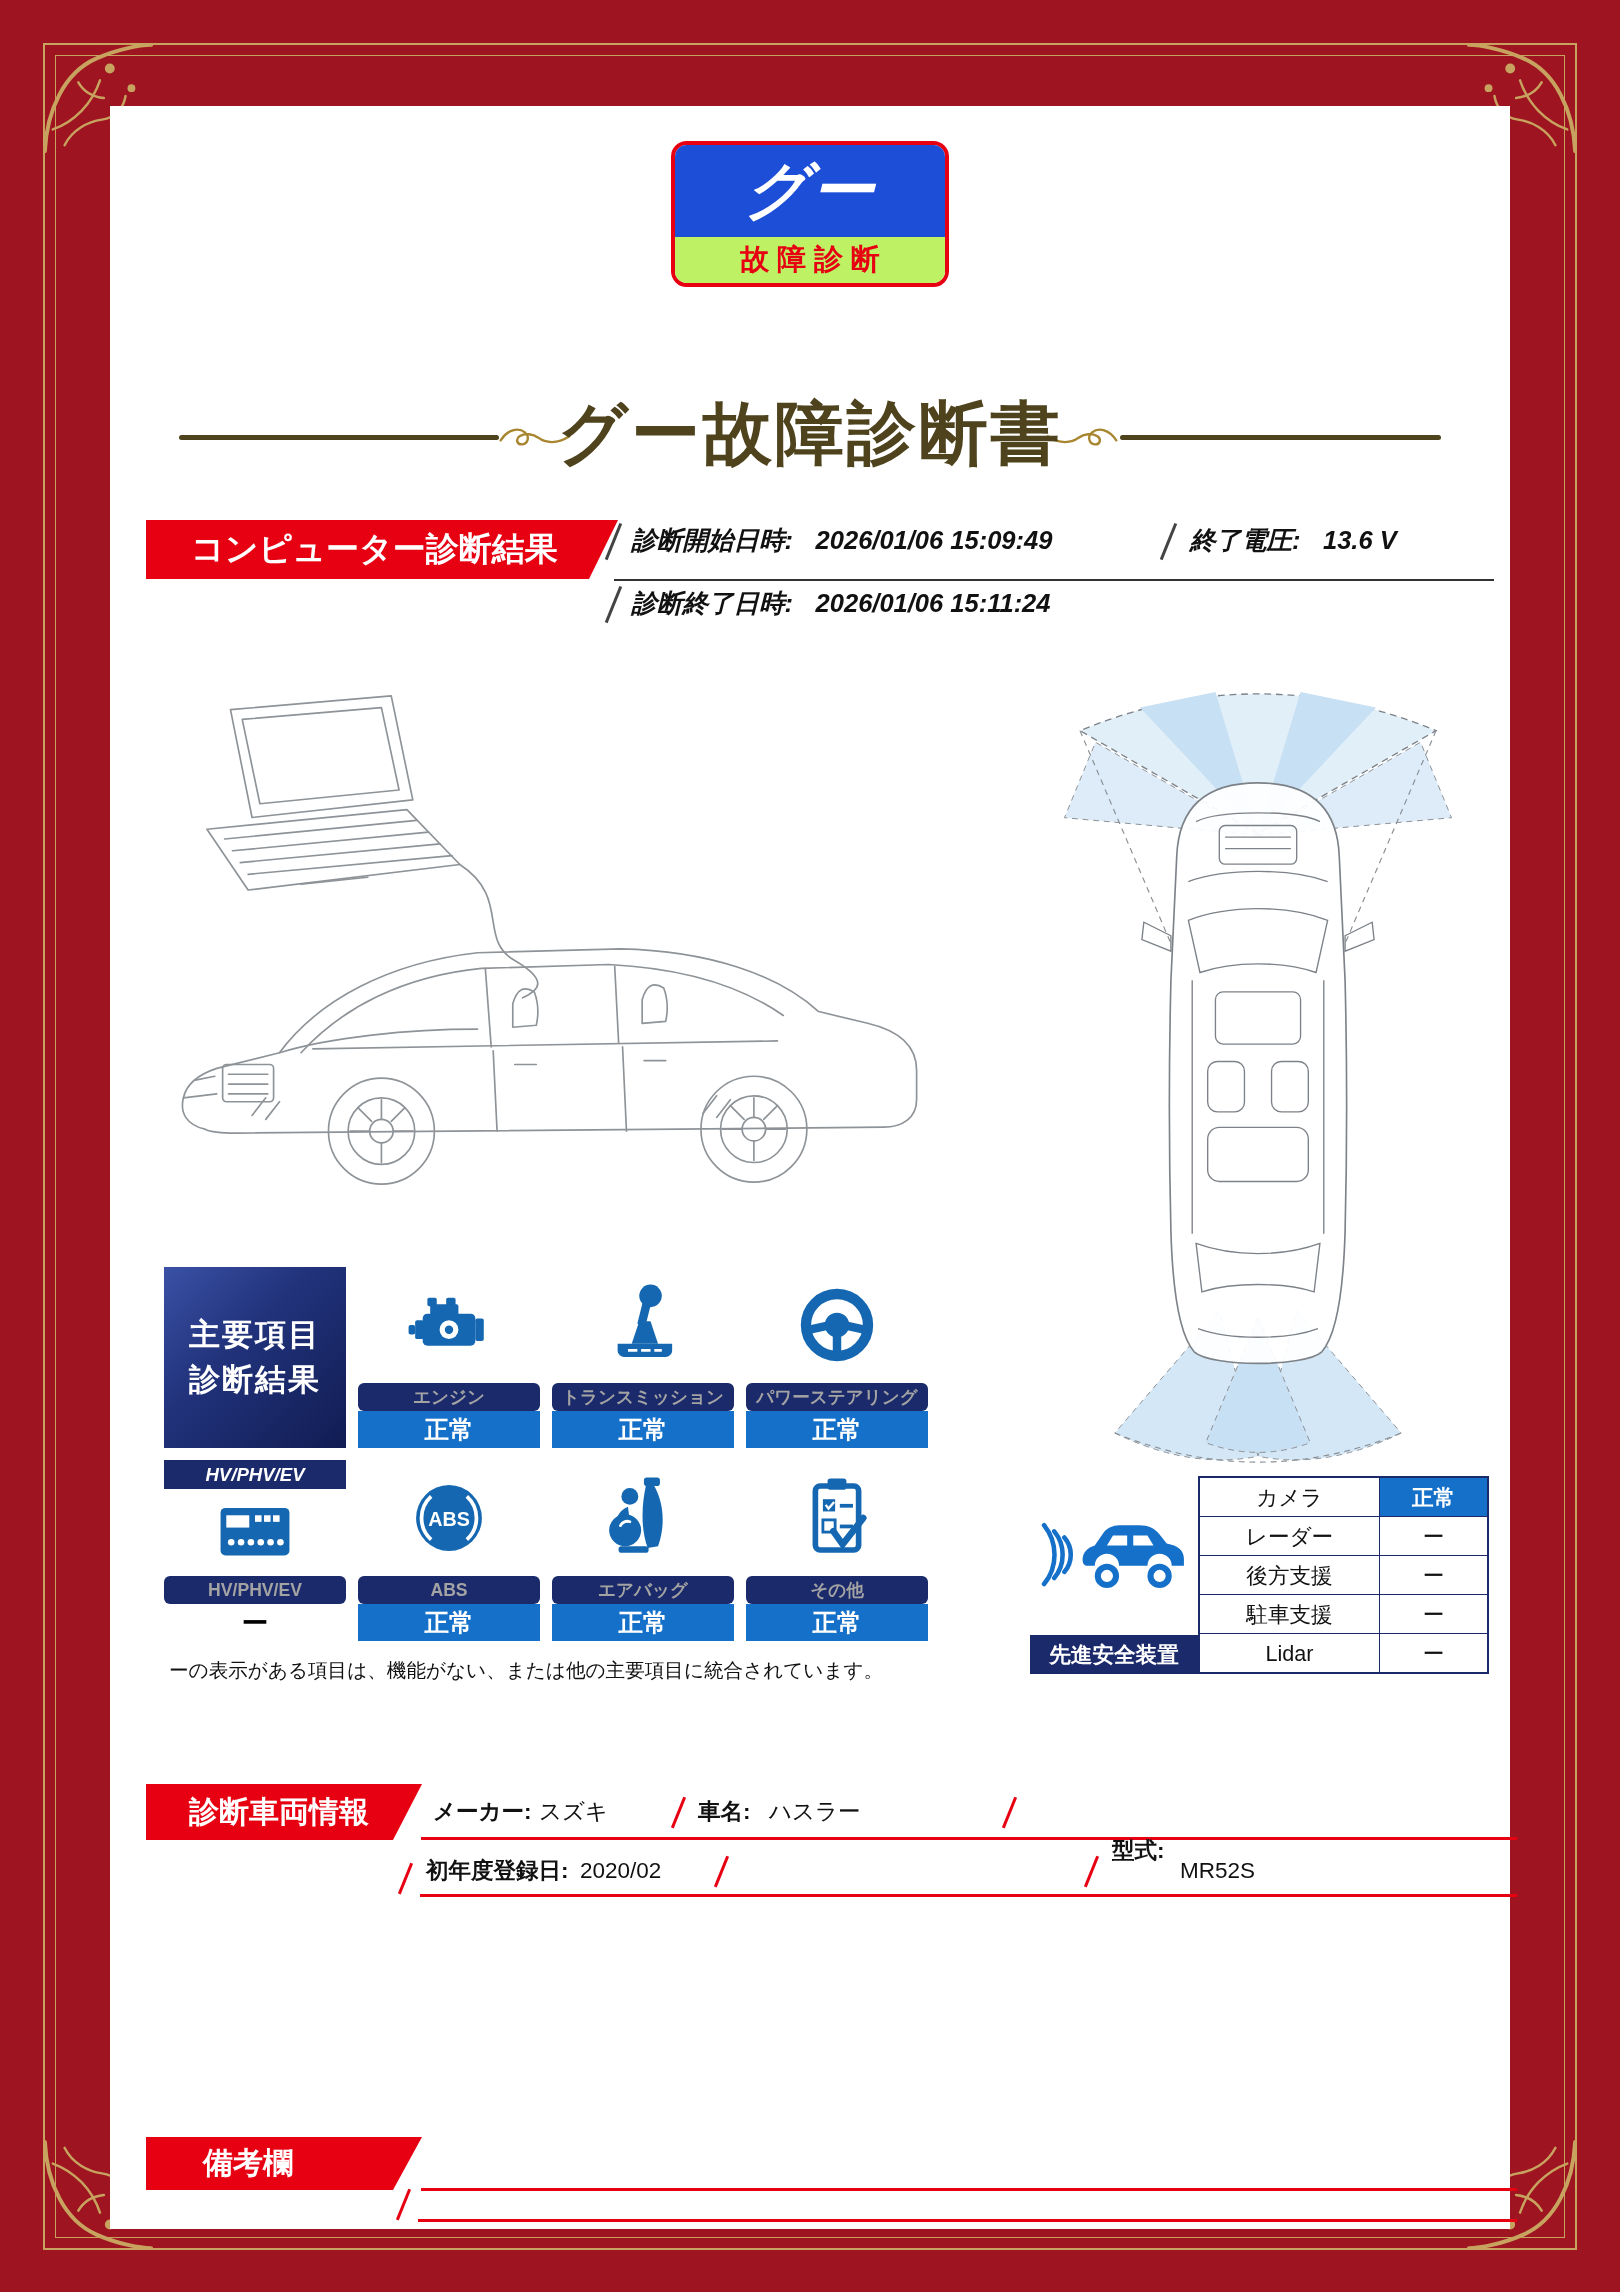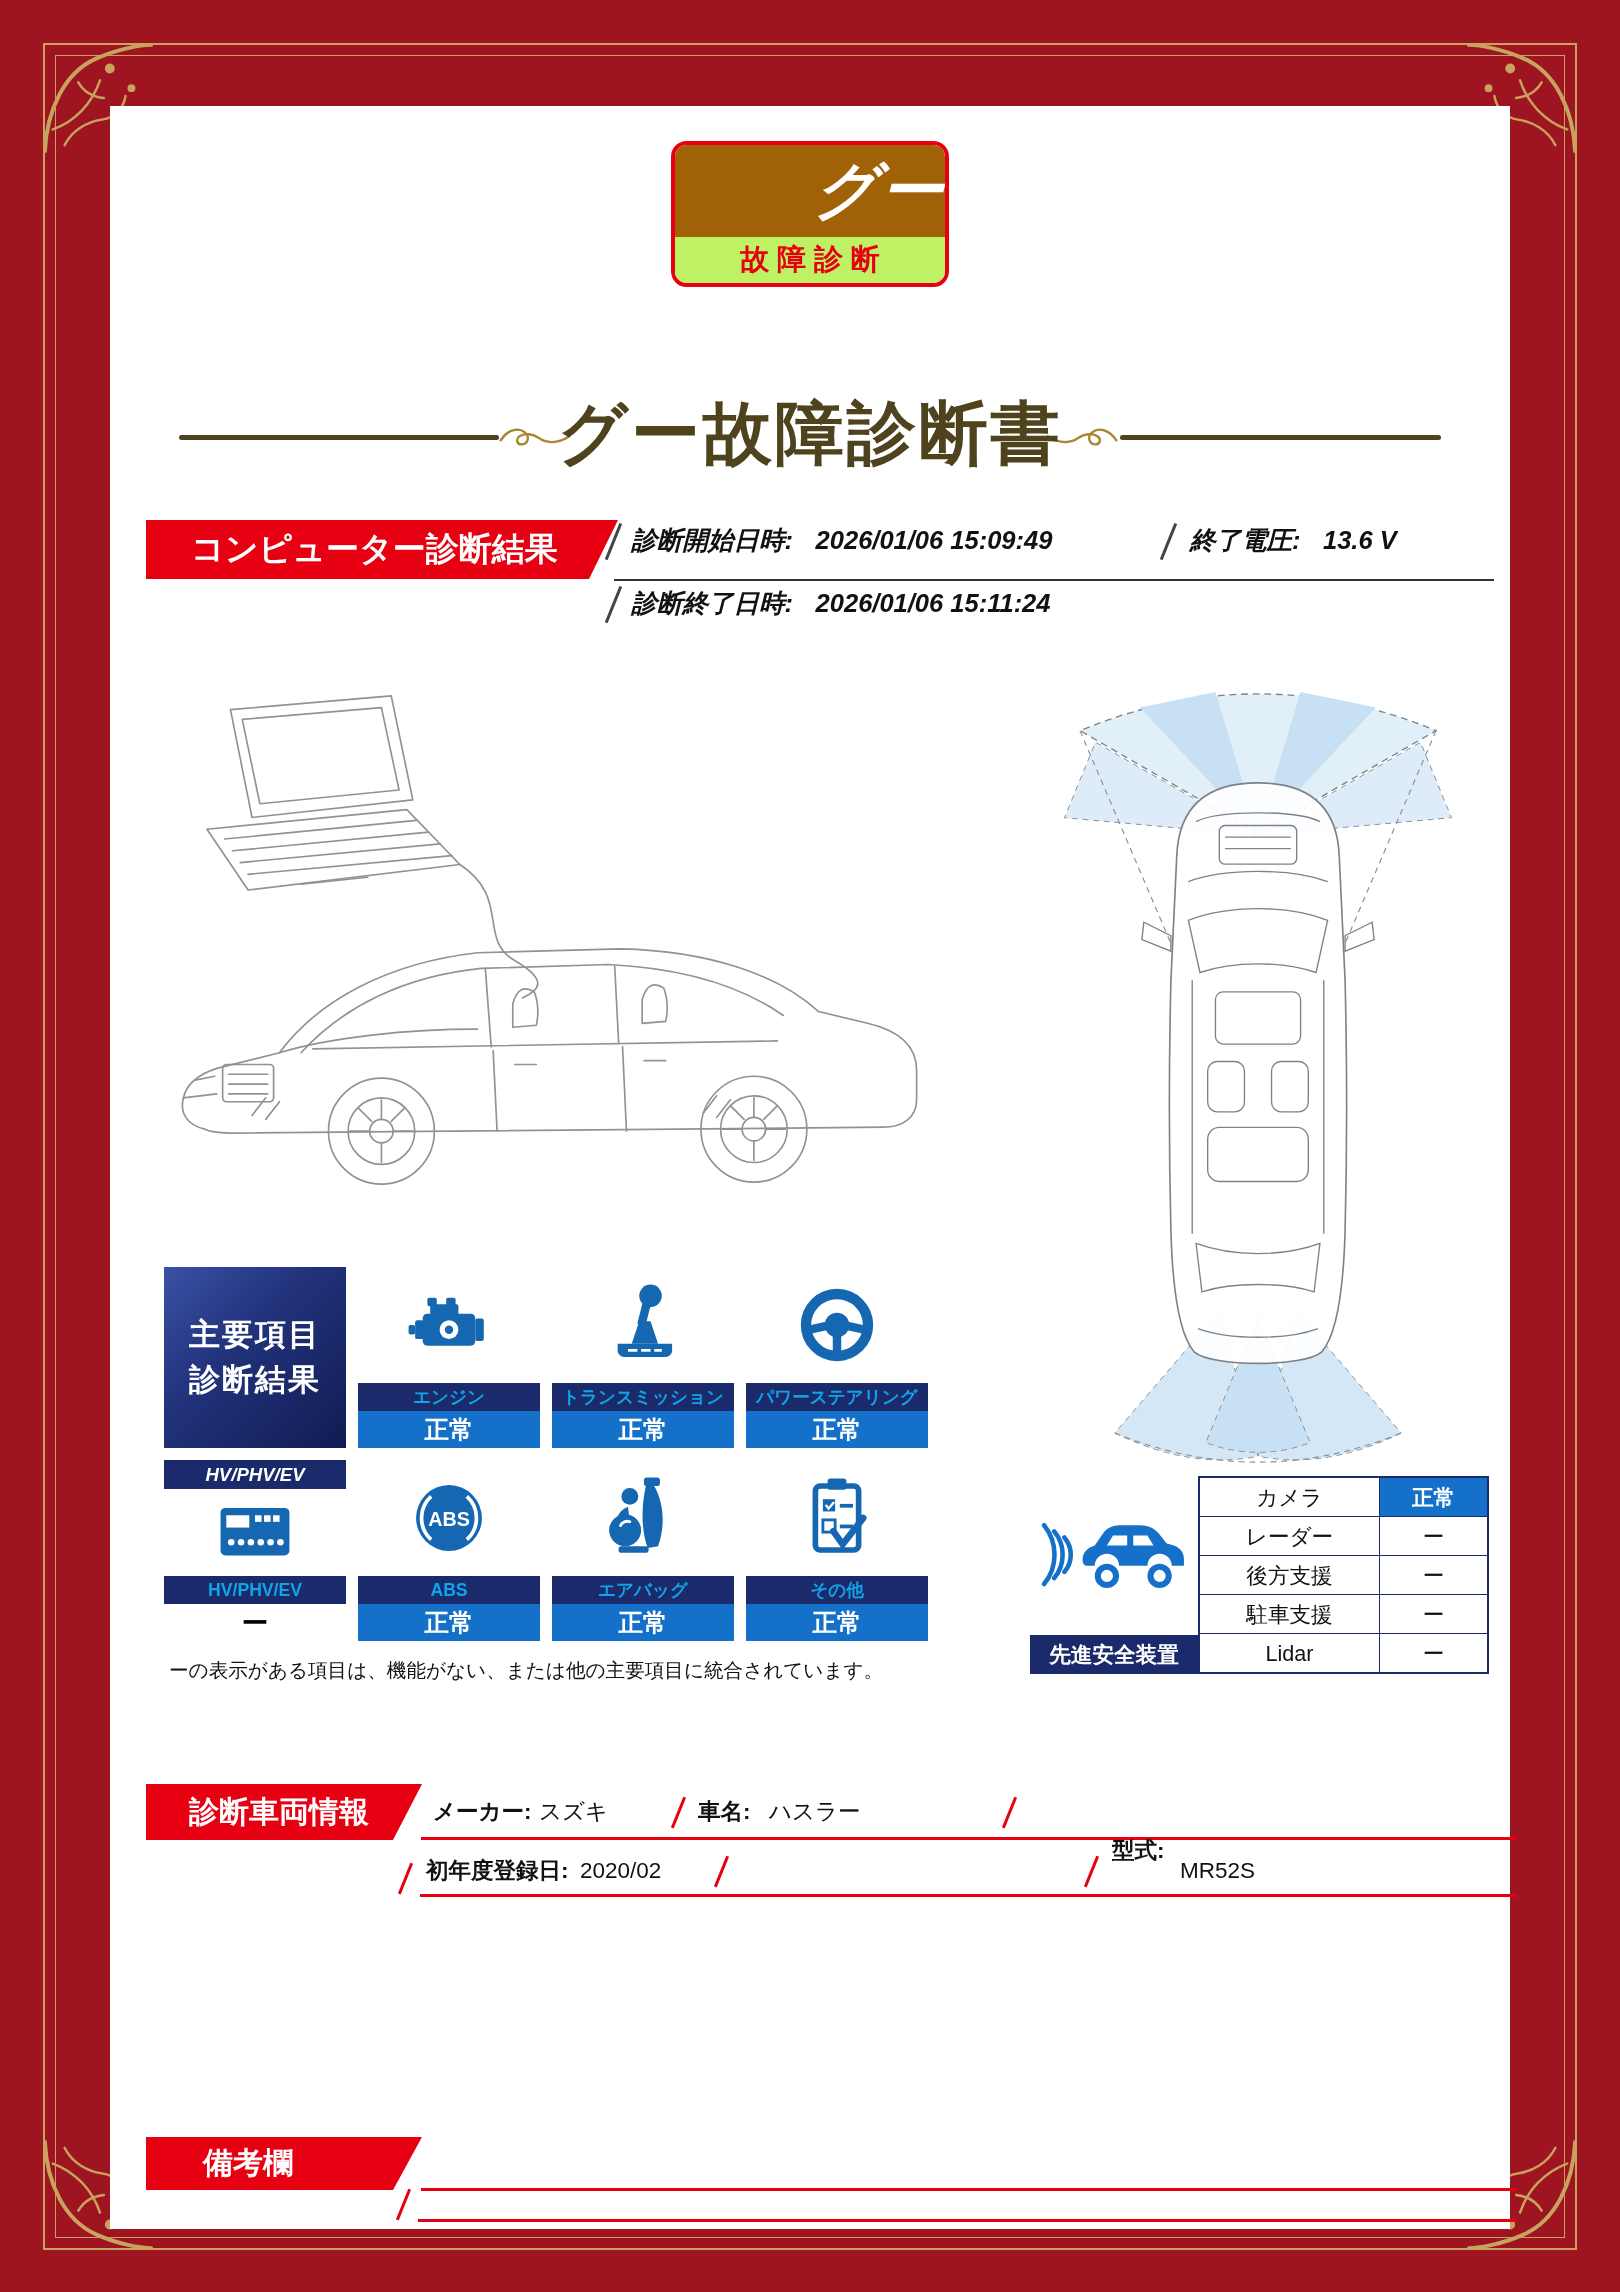--- a/index.html
+++ b/index.html
@@ -14,21 +14,21 @@
   .corner.tl { left:39px; top:39px; }
   .corner.tr { right:39px; top:39px; transform:scaleX(-1); }
   .corner.bl { left:39px; bottom:39px; transform:scaleY(-1); }
   .corner.br { right:39px; bottom:39px; transform:scale(-1,-1); }
 
   
   .page { position:absolute; left:110px; top:106px; width:1400px; height:2123px; background:#ffffff; }
 
   
   .logo { position:absolute; left:561px; top:35px; width:278px; border:4.9px solid #e60012; border-radius:15.7px; overflow:hidden; }
-  .logo-top { height:92px; background:#a16207; display:flex; align-items:center; justify-content:flex-end; }
+  .logo-top { height:92px; background:#1d4ed8; display:flex; align-items:center; justify-content:center; }
   .logo-main { color:#fff; font-size:63px; font-weight:bold; font-style:italic; letter-spacing:2px; }
   .logo-bottom { height:46px; background:#bef264; display:flex; align-items:center; justify-content:center; }
   .logo-sub { color:#e60012; font-size:29px; font-weight:bold; letter-spacing:7.8px; text-indent:7.8px; }
 
   
   .doc-title { position:absolute; left:0; top:282px; width:1400px; text-align:center; font-size:69px; font-weight:bold; color:#4e431d; letter-spacing:2.9px; }
   .title-line { position:absolute; top:329px; height:4.9px; background:#4e431d; border-radius:2.9px; }
   .title-line.l { left:69px; width:320px; }
   .title-line.r { left:1010px; width:321px; }
   .title-orn { position:absolute; top:318px; width:74px; height:27.4px; }
@@ -53,21 +53,21 @@
   .illu-left { position:absolute; left:44px; top:586px; }
   .illu-right { position:absolute; left:912px; top:584px; }
 
   
   .note-bar { position:absolute; left:51px; top:1110px; width:766px; height:37px; background:#e60012; color:#fff; font-size:23.5px; font-weight:bold; display:flex; align-items:center; justify-content:center; }
 
   
   .grid { position:absolute; left:54px; top:1161px; width:765px; height:374px; }
   .cell { position:absolute; width:182px; height:181px; background:#fff; display:flex; flex-direction:column; }
   .icon-area { flex:1; display:flex; align-items:center; justify-content:center; }
-  .label-bar { height:28px; background:#1b2a6b; color:#0ea5e9; font-size:17.6px; font-weight:bold; display:flex; align-items:center; justify-content:center; white-space:nowrap; }
+  .label-bar { height:28px; background:#1b2a6b; color:#a3a3a3; font-size:17.6px; font-weight:bold; display:flex; align-items:center; justify-content:center; white-space:nowrap;border-radius:6px; }
   .status-bar { height:37px; background:#1470c8; color:#fff; font-size:24.5px; font-weight:bold; display:flex; align-items:center; justify-content:center; }
   .status-none { height:37px; background:#fff; color:#000; font-size:26.5px; font-weight:bold; display:flex; align-items:center; justify-content:center; }
   .hv-header { height:29px; background:#1b2a6b; color:#fff; font-size:18.6px; font-weight:bold; font-style:italic; display:flex; align-items:center; justify-content:center; }
   .summary-box { position:absolute; width:182px; height:181px; background:linear-gradient(135deg,#3a51a5 0%,#22337c 40%,#101c52 100%); color:#fff; font-size:31px; font-weight:bold; display:flex; flex-direction:column; align-items:center; justify-content:center; line-height:1.45; letter-spacing:2px; }
   .grid-footnote { position:absolute; left:59px; top:1551px; font-size:19.6px; color:#111; }
 
   
   .safety { position:absolute; left:920px; top:1370px; width:459px; height:198px; }
   .safety-left { position:absolute; left:0; top:0; width:168px; height:198px; }
   .safety-car { position:absolute; left:7.8px; top:11.8px; }

